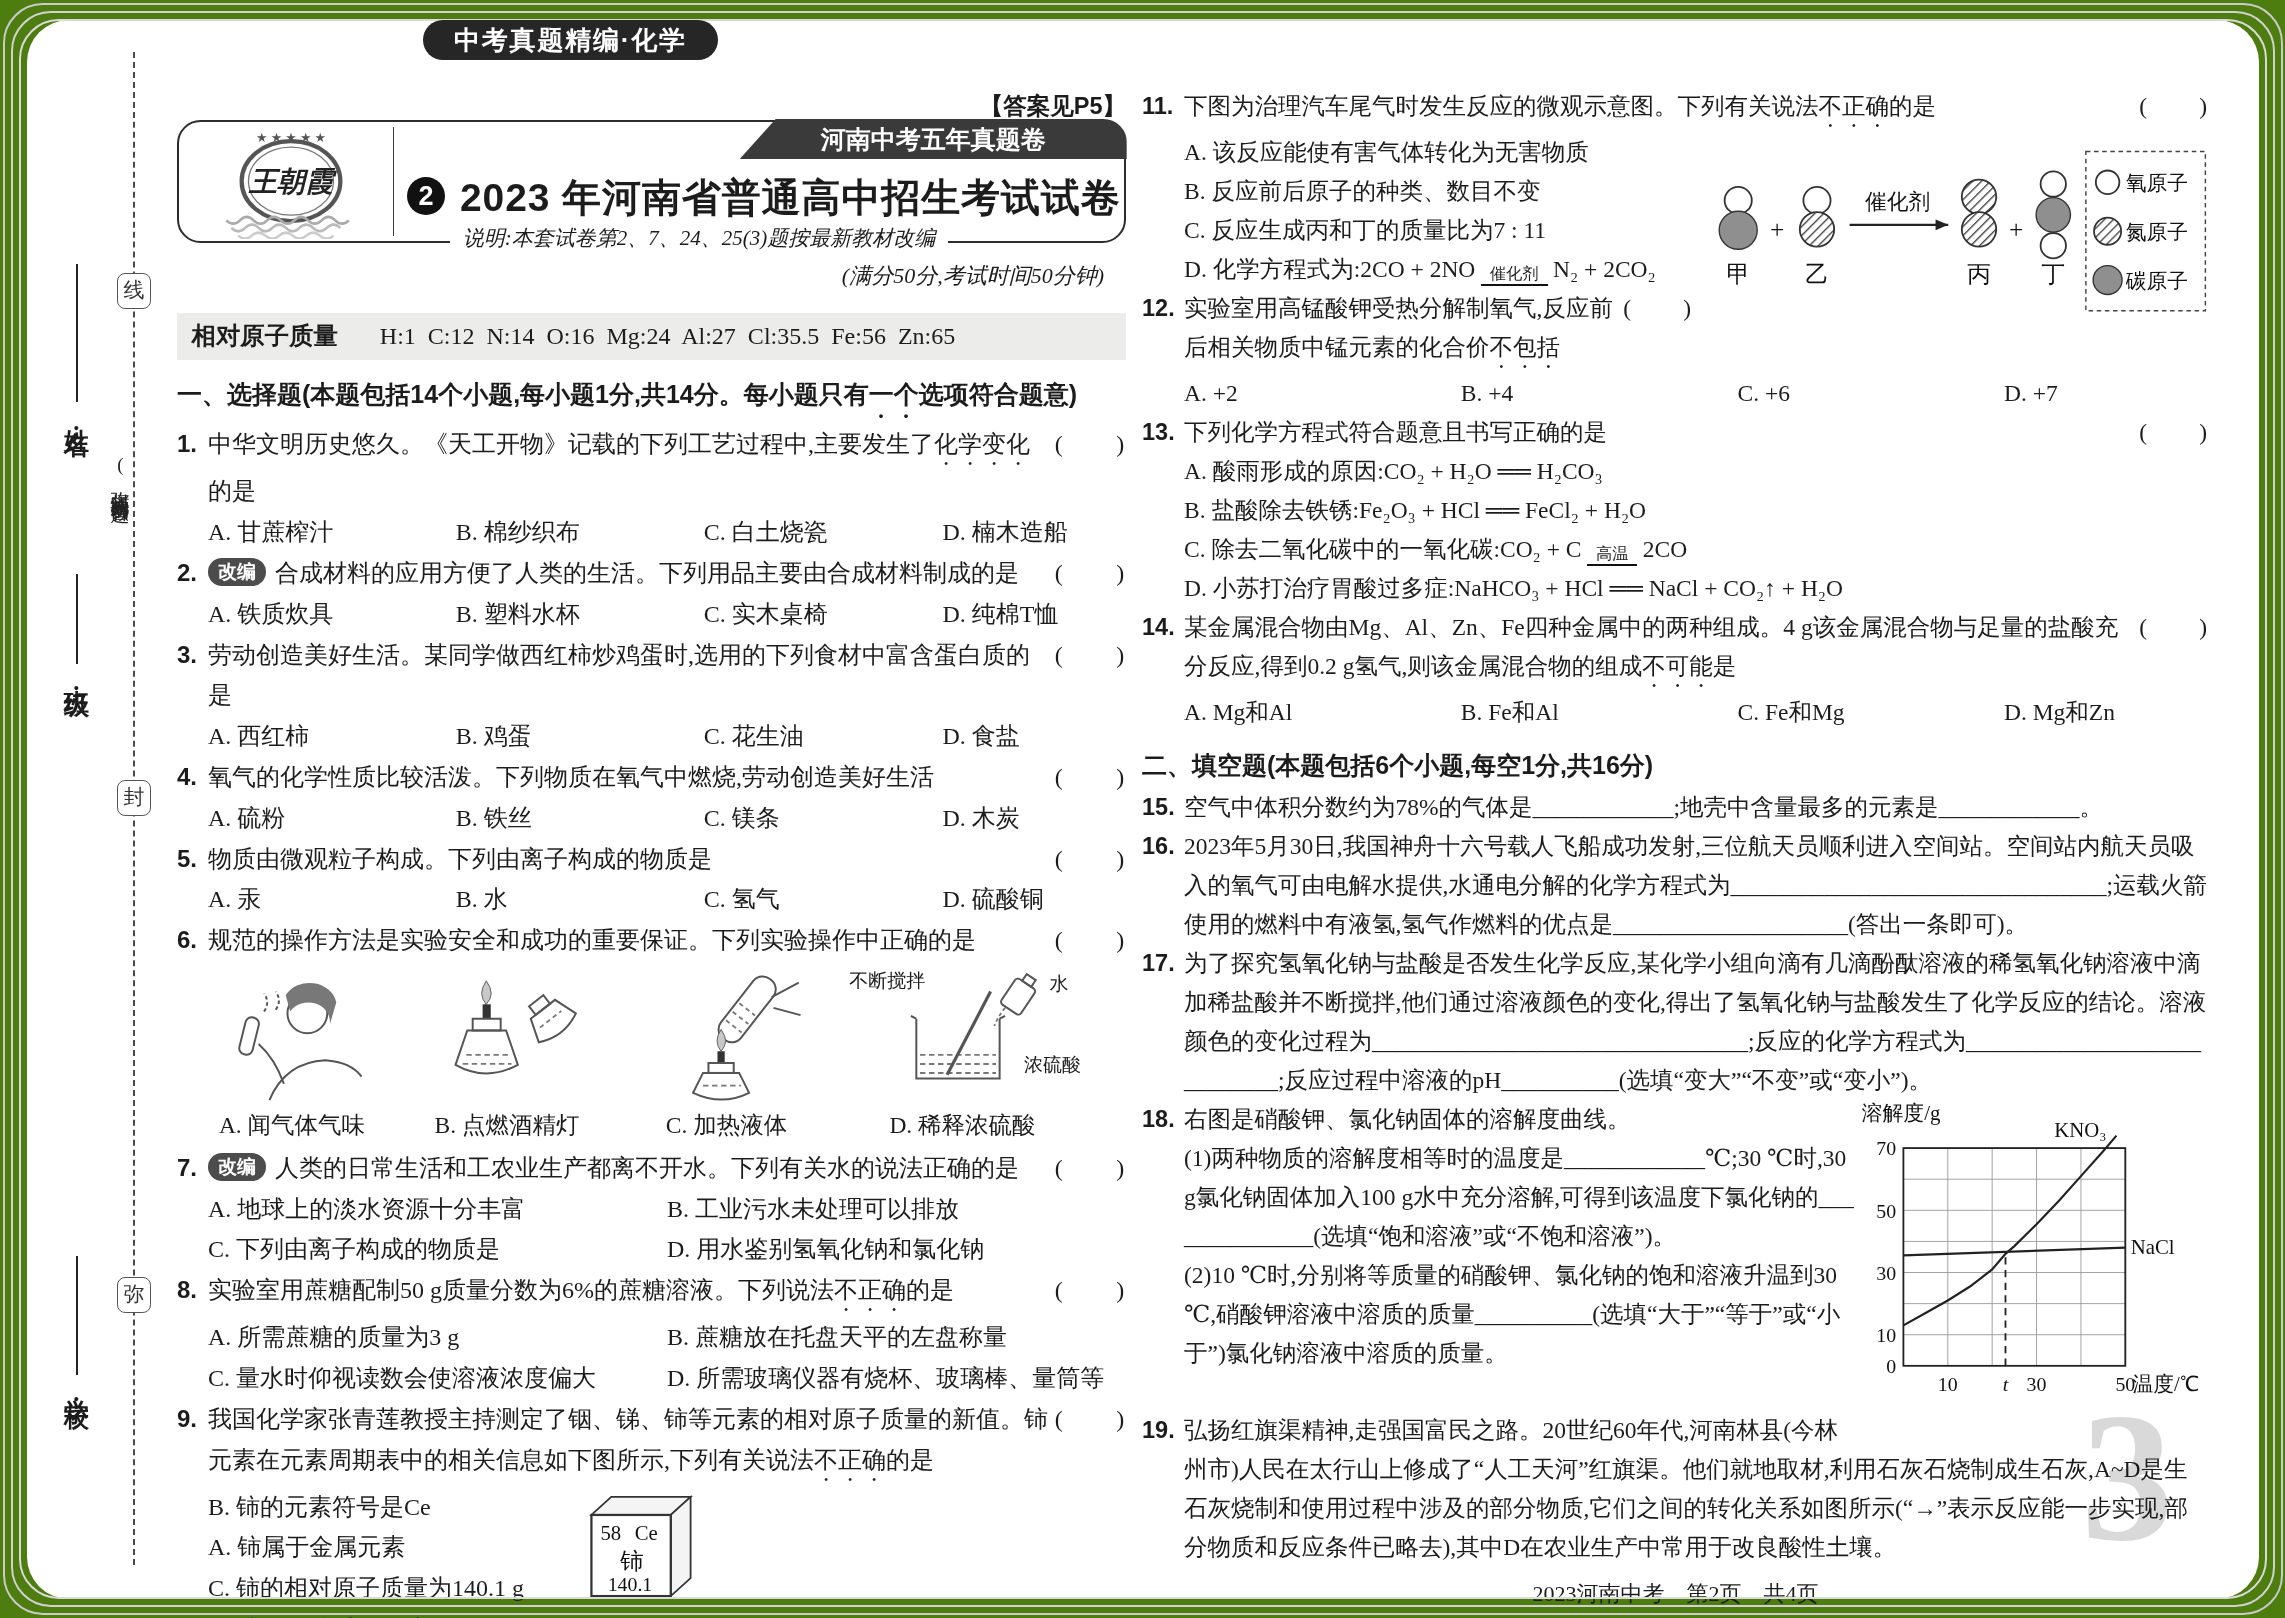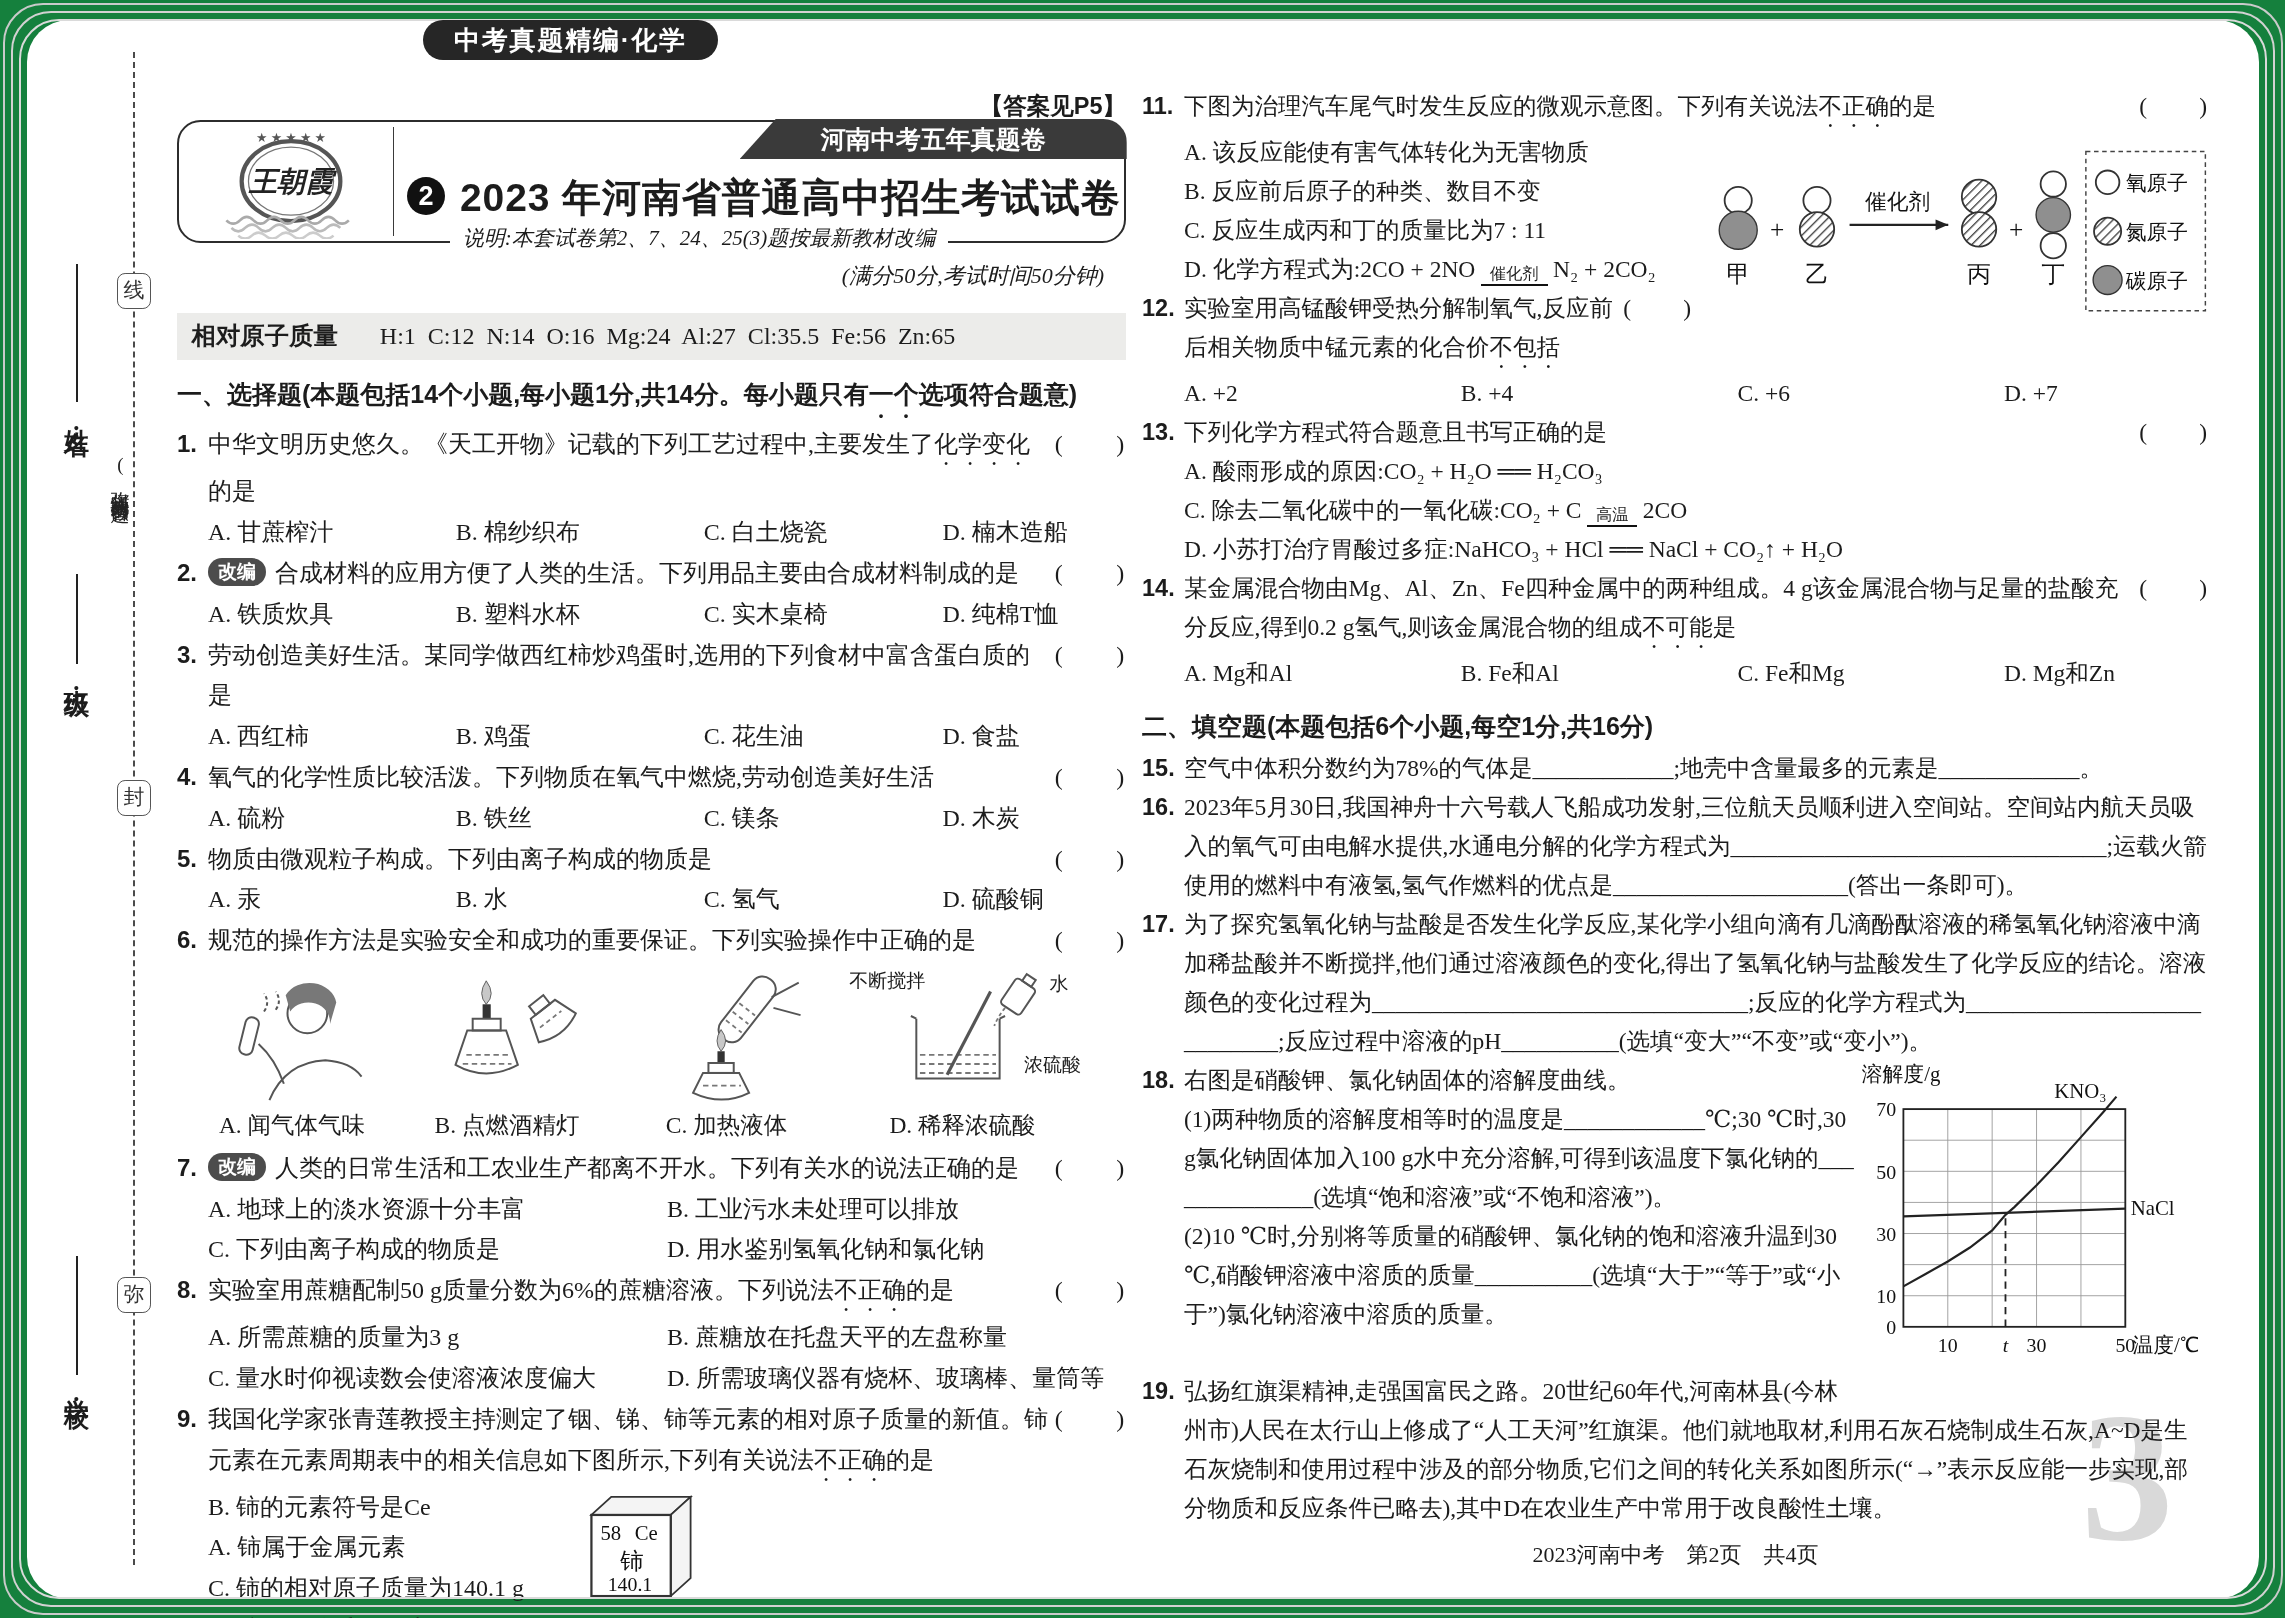--- a/index.html
+++ b/index.html
@@ -1,16 +1,16 @@
 <!DOCTYPE html>
 <html style="font-size:14.5px"><head>
 <meta charset="utf-8">
 <style>
   html,body{margin:0;padding:0;}
-  .stage{position:relative;width:2286px;height:1618px;background:#15803d;overflow:hidden;
+  .stage{position:relative;width:2286px;height:1618px;background:#4d7c0f;overflow:hidden;
          font-family:"Liberation Serif","DejaVu Serif",serif;color:#1c1c1c;}
   .stage *{box-sizing:border-box;}
   .sheet{position:absolute;left:27px;top:20px;width:2232px;height:1579px;background:#fff;border-radius:42px;}
   .ring{position:absolute;border:2.3px solid #cacaca;border-radius:40px;pointer-events:none;z-index:3;}
   .r1{inset:2.7px;}
   .r2{inset:11px;border-color:#d2d2d2;}
   .r3{inset:19px;border-color:#dadada;}
   .banner{position:absolute;left:423px;top:20px;height:40px;line-height:40px;padding:0 31px;
           background:#262626;color:#fff;border-radius:20px;font-family:"Liberation Sans",sans-serif;
           font-weight:bold;font-size:26px;z-index:6;letter-spacing:1.8px;}
@@ -352,20 +352,21 @@
         <span>A. +2</span>
         <span>B. +4</span>
         <span>C. +6</span>
         <span>D. +7</span>
       </div>
     </div>
 
     <div class="q">
       <p class="qt"><span class="paren">(　　)</span><b class="qn">13.</b><span class="emq">下列化学方程式符合题意且书写正确的是</span></p>
       <p class="optline"><span>A. 酸雨形成的原因:CO₂ + H₂O ══ H₂CO₃</span><span></span></p>
+      <p class="optline"><span>B. 盐酸除去铁锈:Fe₂O₃ + HCl ══ FeCl₂ + H₂O</span><span></span></p>
       <p class="optline"><span>C. 除去二氧化碳中的一氧化碳:CO₂ + C</span><span class="cond">高温</span><span>2CO</span></p>
       <p class="optline"><span>D. 小苏打治疗胃酸过多症:NaHCO₃ + HCl ══ NaCl + CO₂↑ + H₂O</span><span></span></p>
     </div>
 
     <div class="q">
       <p class="qt"><span class="paren">(　　)</span><b class="qn">14.</b><span class="emq">某金属混合物由Mg、Al、Zn、Fe四种金属中的两种组成。4 g该金属混合物与足量的盐酸充分反应,得到0.2 g氢气,则该金属混合物的组成<em class="dots">不可能</em>是</span></p>
       <div class="opts c4">
         <span>A. Mg和Al</span>
         <span>B. Fe和Al</span>
         <span>C. Fe和Mg</span>

